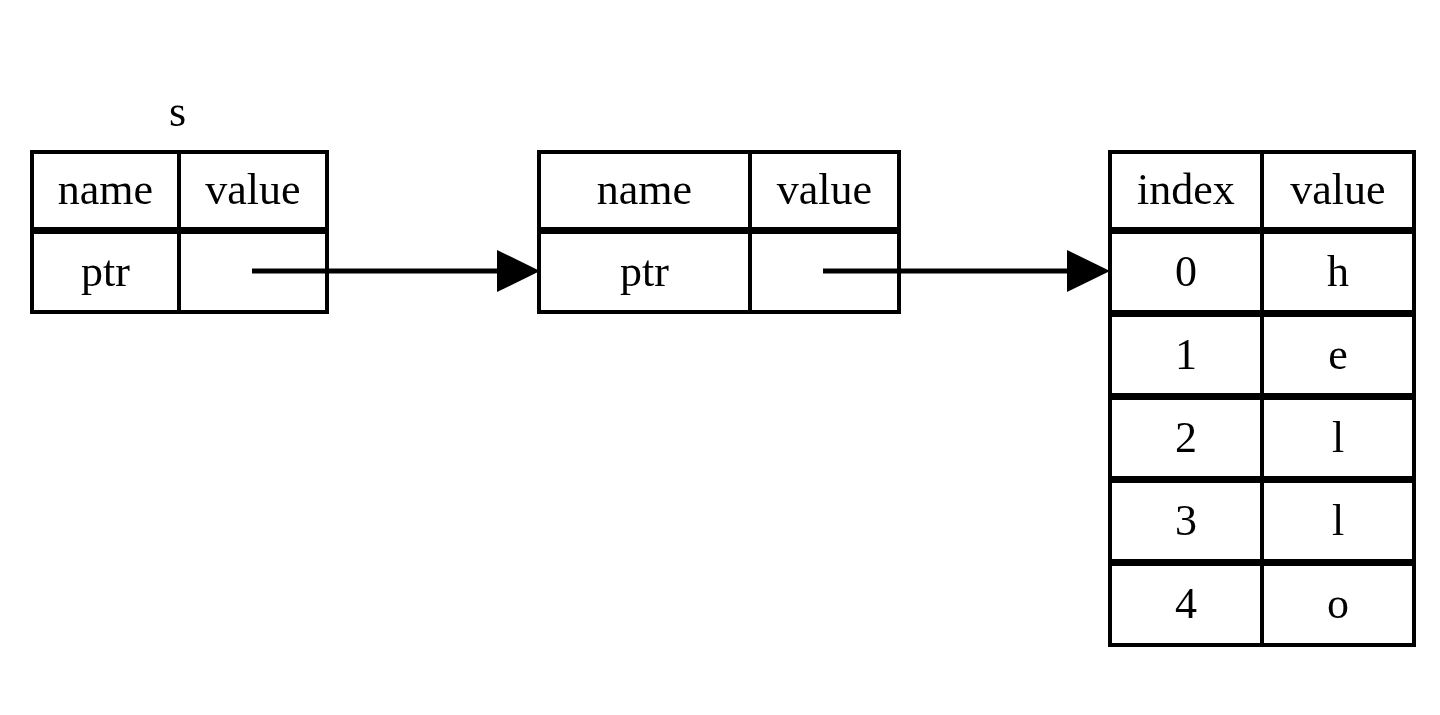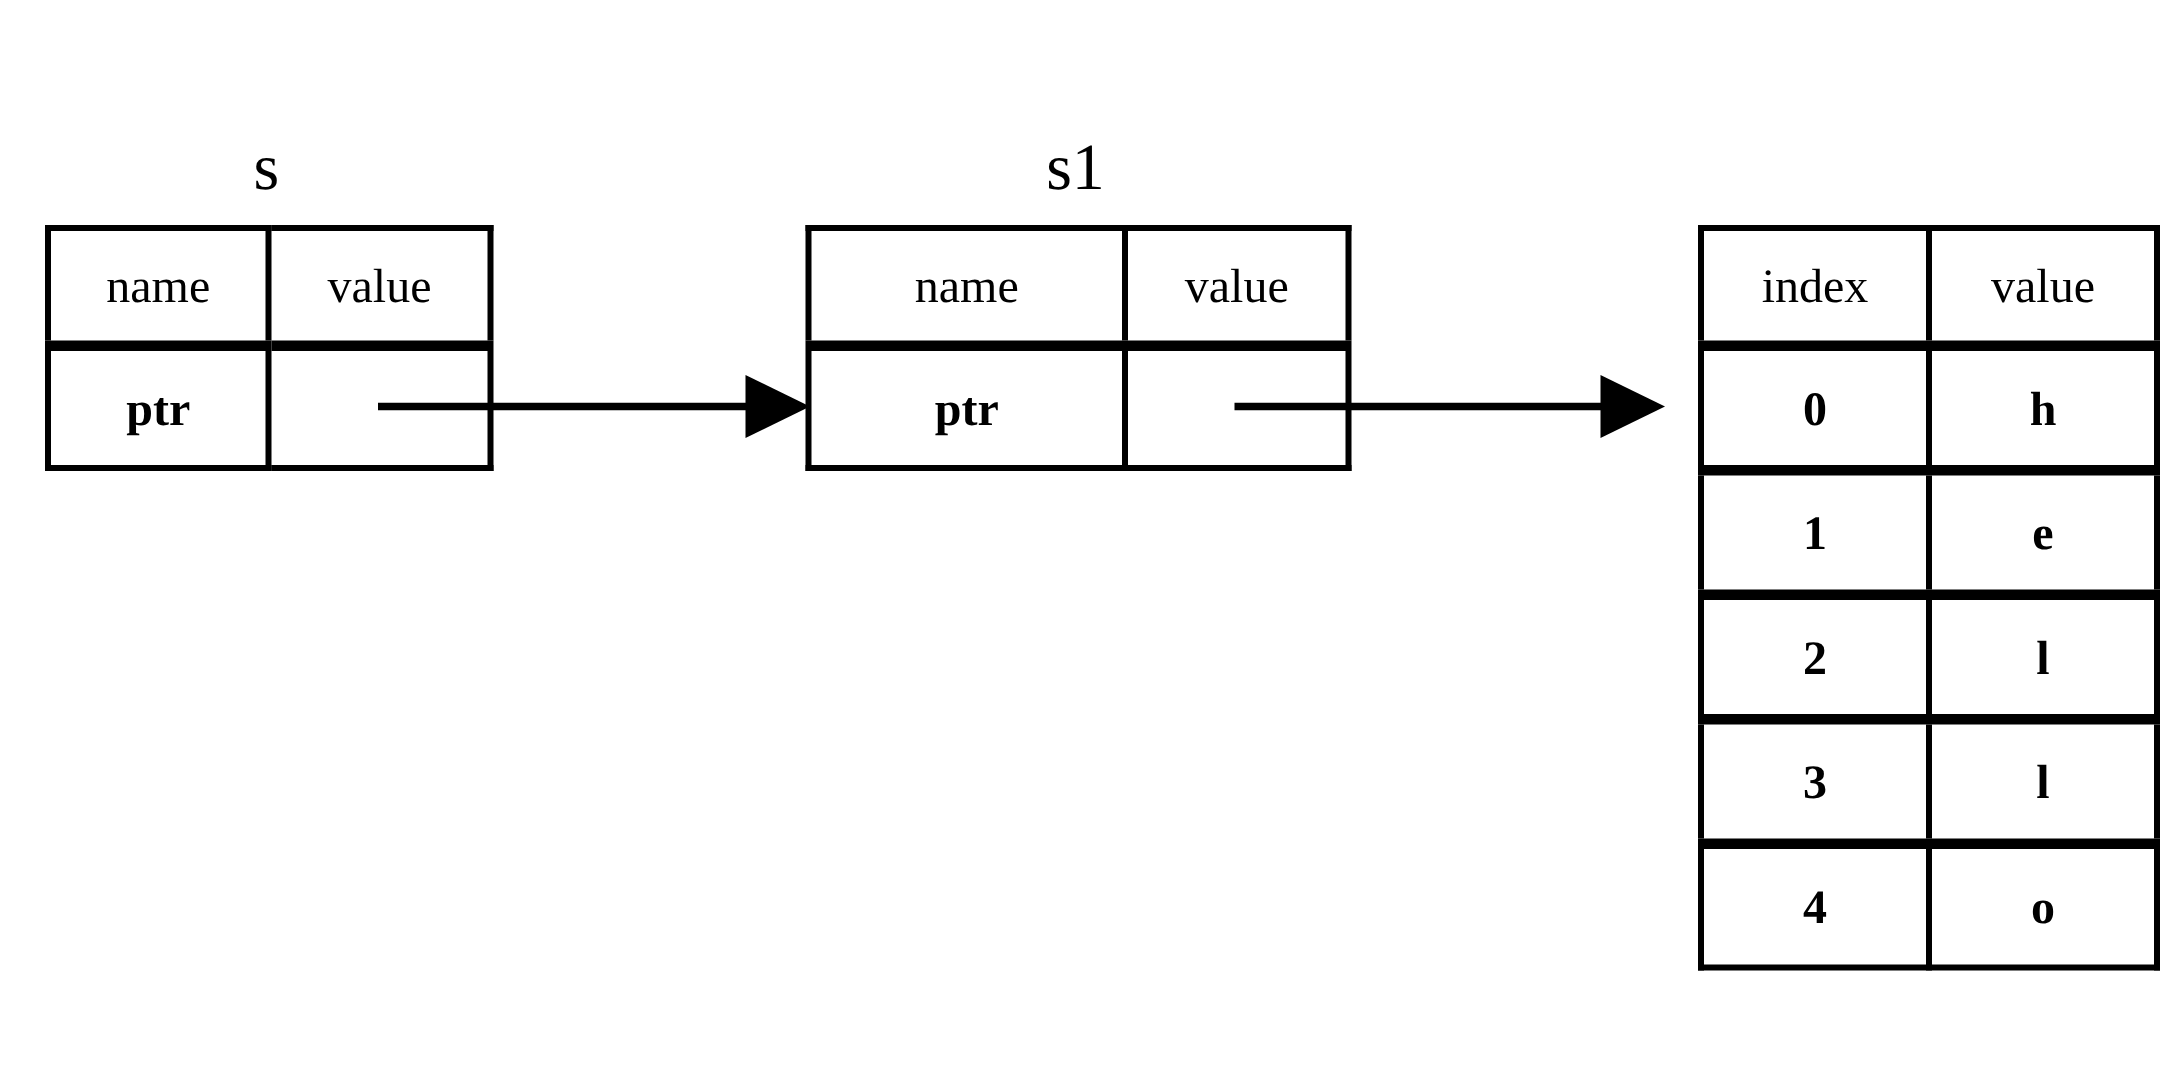--- a/index.html
+++ b/index.html
@@ -31,49 +31,47 @@
     position: absolute;
     border-collapse: collapse;
     table-layout: fixed;
     background: #ffffff;
   }
   table.diagram-table td {
     border: 4px solid #000000;
     padding: 0;
     text-align: center;
     vertical-align: middle;
-    font-size: 32px;
+    font-size: 44px;
     line-height: 1;
     overflow: hidden;
   }
   table.diagram-table tr + tr td {
     border-top: 7px solid #000000;
-    font-weight: bold;
   }
   #tbl-s    { left: 30px;   top: 150px; }
   #tbl-s1   { left: 537px;  top: 150px; }
-  #tbl-heap { left: 1108px; top: 150px; margin-left: 24px; }
+  #tbl-heap { left: 1108px; top: 150px; }
   tr.hdr-row  { height: 78px; }
   tr.data-row { height: 82px; }
   #tbl-heap tr.data-row { height: 83px; }
   svg.overlay {
     position: absolute;
     left: 0;
     top: 0;
     pointer-events: none;
   }
 </style>
 </head>
 <body>
 
 <div class="canvas">
 
   <div class="tbl-title" id="title-s">s</div>
 
-  <div class="tbl-title" id="title-s1">s1</div>
 
   <table class="diagram-table" id="tbl-s">
     <colgroup>
         <col style="width:147px">
         <col style="width:148px">
       </colgroup>
     <tbody>
       <tr class="hdr-row">
         <td>name</td>
         <td>value</td>

